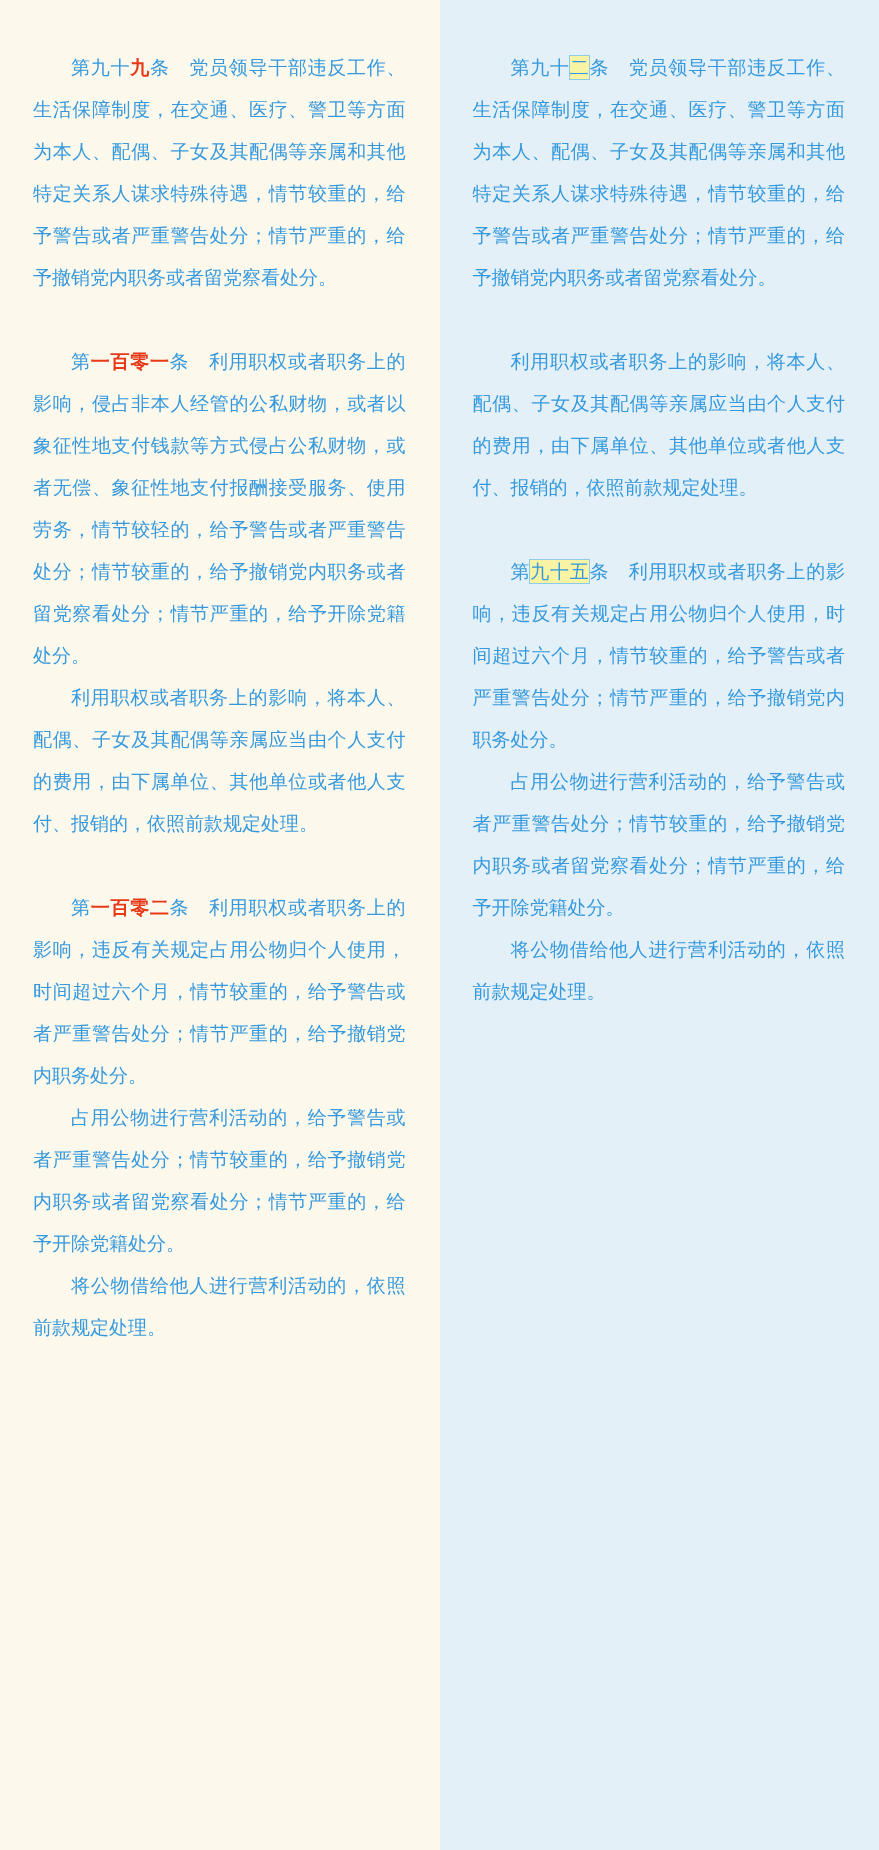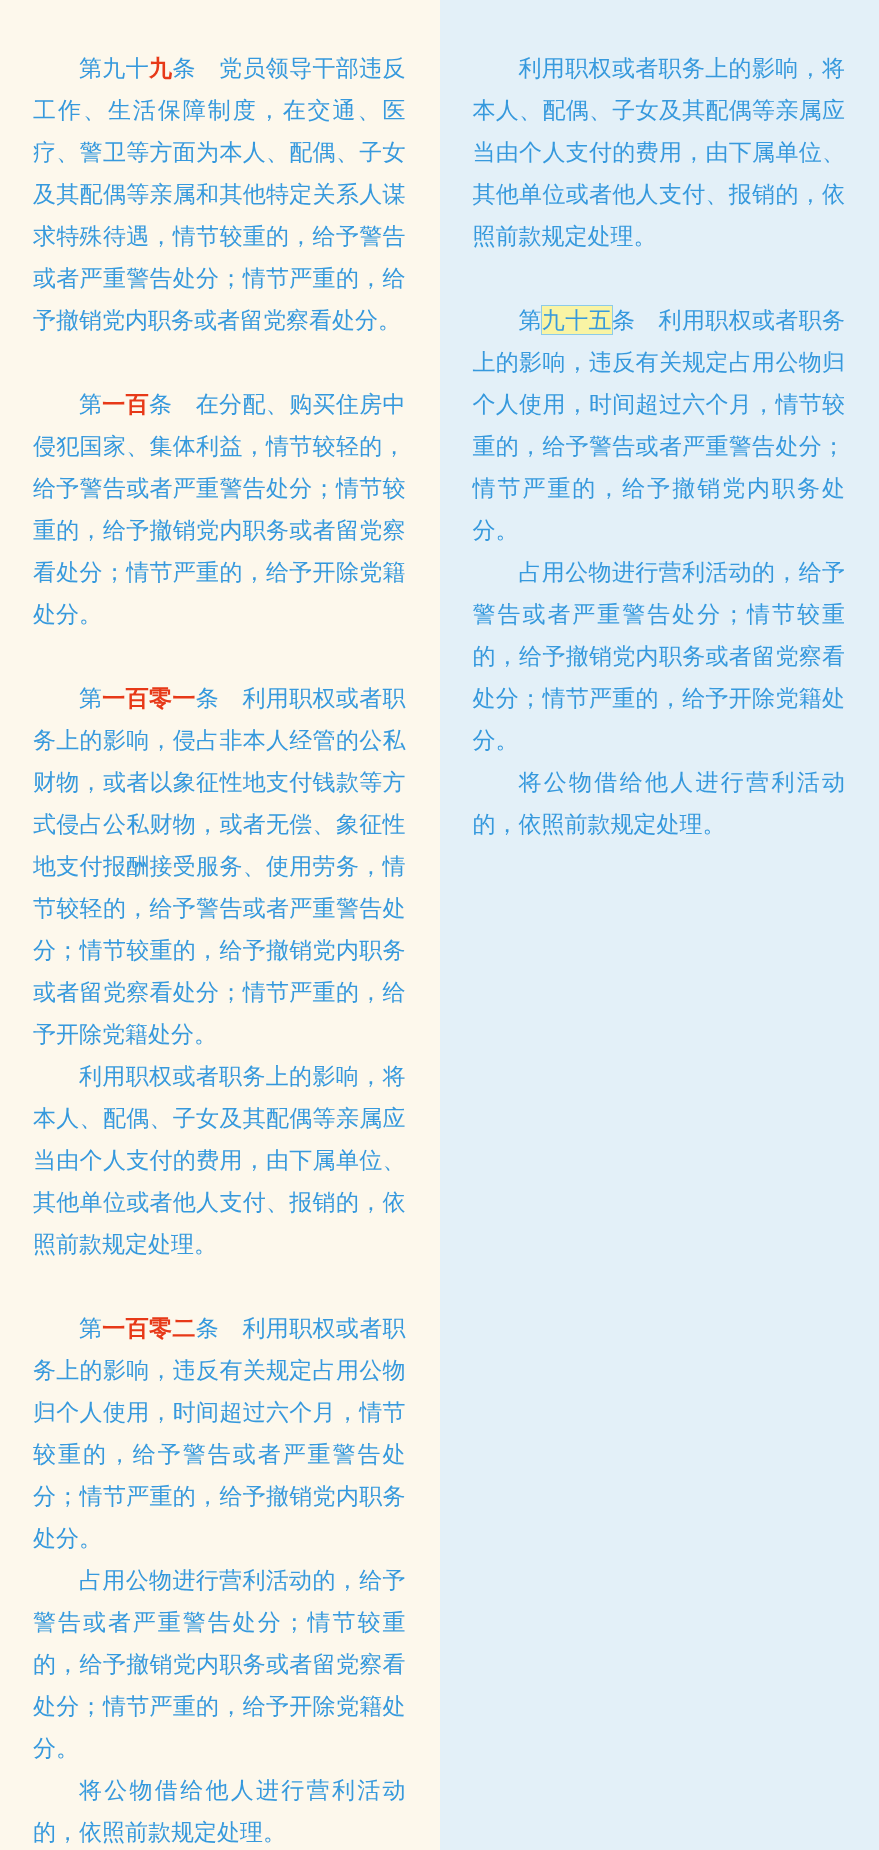--- a/index.html
+++ b/index.html
@@ -16,21 +16,21 @@
     width: 439.5px;
     box-sizing: border-box;
     padding: 47px 34px 30px 33px;
   }
   .pane-left  { background: #fdf8ec; }
   .pane-right { background: #e3f0f8; }
   .article { margin: 0 0 42px 0; }
   .article:last-child { margin-bottom: 0; }
   .para {
     margin: 0;
-    font-size: 23px;
+    font-size: 19px;
     line-height: 42px;
     color: #3699dd;
     text-align: justify;
     text-justify: inter-character;
     text-indent: 2em;
     word-break: break-all;
   }
   .run-red {
     color: #e73918;
     font-weight: bold;
@@ -43,33 +43,33 @@
 </style>
 </head>
 <body>
 
 <div class="page">
   <section class="pane pane-left" id="left-pane">
       <div class="article">
         <p class="para"><span class="run-n">第九十</span><span class="run-red">九</span><span class="run-n">条　党员领导干部违反工作、生活保障制度，在交通、医疗、警卫等方面为本人、配偶、子女及其配偶等亲属和其他特定关系人谋求特殊待遇，情节较重的，给予警告或者严重警告处分；情节严重的，给予撤销党内职务或者留党察看处分。</span></p>
       </div>
       <div class="article">
-        <p class="para"><span class="run-n">第</span><span class="run-red">一百</span><span class="run-n">条　在分配、购买住房中侵犯国家、集体利益，情节较轻的，给予警告或者严重警告处分；情节较重的，给予撤销党内职务或者留党察看处分；情节严重的，给予开除党籍处分。</span></p>
-      </div>
-      <div class="article">
         <p class="para"><span class="run-n">第</span><span class="run-red">一百零一</span><span class="run-n">条　利用职权或者职务上的影响，侵占非本人经管的公私财物，或者以象征性地支付钱款等方式侵占公私财物，或者无偿、象征性地支付报酬接受服务、使用劳务，情节较轻的，给予警告或者严重警告处分；情节较重的，给予撤销党内职务或者留党察看处分；情节严重的，给予开除党籍处分。</span></p>
         <p class="para"><span class="run-n">利用职权或者职务上的影响，将本人、配偶、子女及其配偶等亲属应当由个人支付的费用，由下属单位、其他单位或者他人支付、报销的，依照前款规定处理。</span></p>
       </div>
       <div class="article">
         <p class="para"><span class="run-n">第</span><span class="run-red">一百零二</span><span class="run-n">条　利用职权或者职务上的影响，违反有关规定占用公物归个人使用，时间超过六个月，情节较重的，给予警告或者严重警告处分；情节严重的，给予撤销党内职务处分。</span></p>
         <p class="para"><span class="run-n">占用公物进行营利活动的，给予警告或者严重警告处分；情节较重的，给予撤销党内职务或者留党察看处分；情节严重的，给予开除党籍处分。</span></p>
         <p class="para"><span class="run-n">将公物借给他人进行营利活动的，依照前款规定处理。</span></p>
       </div>
     </section>
   <section class="pane pane-right" id="right-pane">
+      <div class="article">
+        <p class="para"><span class="run-n">第九十</span><span class="run-hl">二</span><span class="run-n">条　党员领导干部违反工作、生活保障制度，在交通、医疗、警卫等方面为本人、配偶、子女及其配偶等亲属和其他特定关系人谋求特殊待遇，情节较重的，给予警告或者严重警告处分；情节严重的，给予撤销党内职务或者留党察看处分。</span></p>
+      </div>
       <div class="article">
         <p class="para"><span class="run-n">利用职权或者职务上的影响，将本人、配偶、子女及其配偶等亲属应当由个人支付的费用，由下属单位、其他单位或者他人支付、报销的，依照前款规定处理。</span></p>
       </div>
       <div class="article">
         <p class="para"><span class="run-n">第</span><span class="run-hl">九十五</span><span class="run-n">条　利用职权或者职务上的影响，违反有关规定占用公物归个人使用，时间超过六个月，情节较重的，给予警告或者严重警告处分；情节严重的，给予撤销党内职务处分。</span></p>
         <p class="para"><span class="run-n">占用公物进行营利活动的，给予警告或者严重警告处分；情节较重的，给予撤销党内职务或者留党察看处分；情节严重的，给予开除党籍处分。</span></p>
         <p class="para"><span class="run-n">将公物借给他人进行营利活动的，依照前款规定处理。</span></p>
       </div>
     </section>
 </div>

